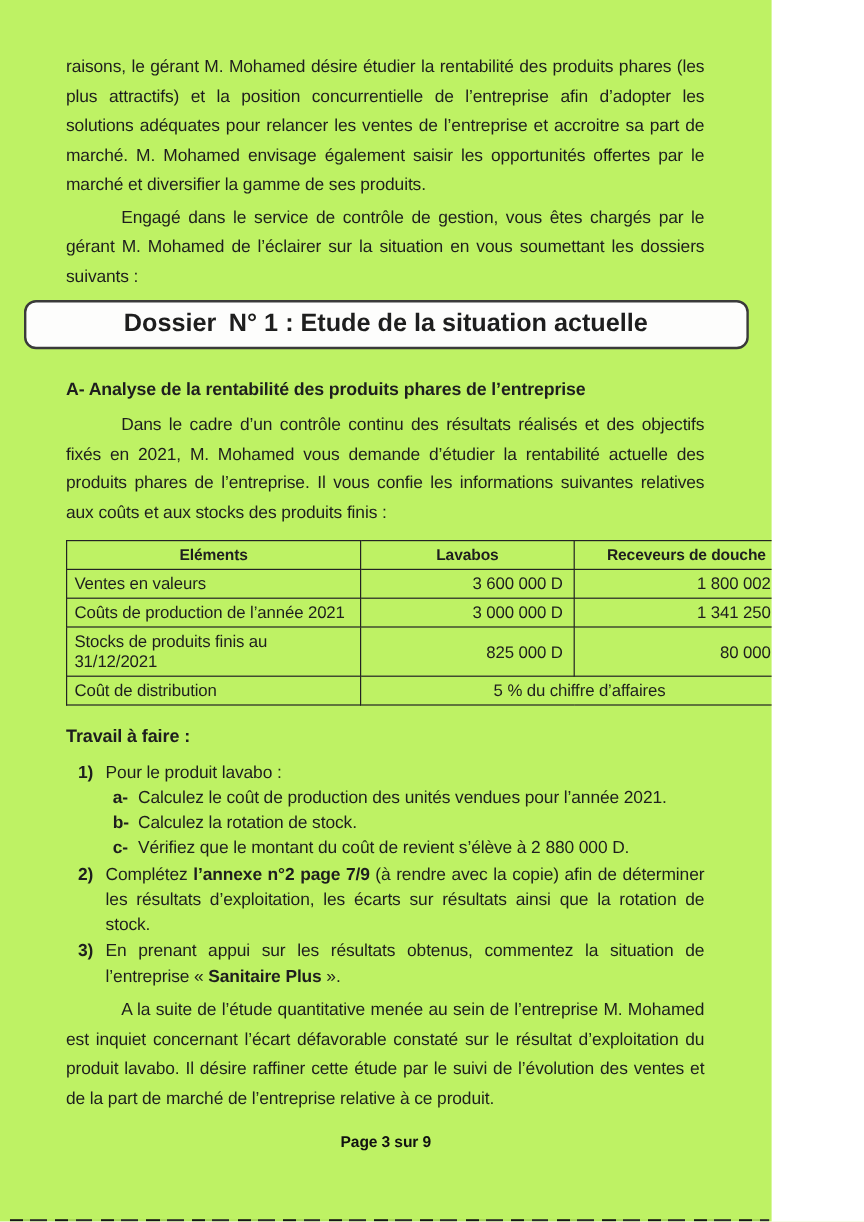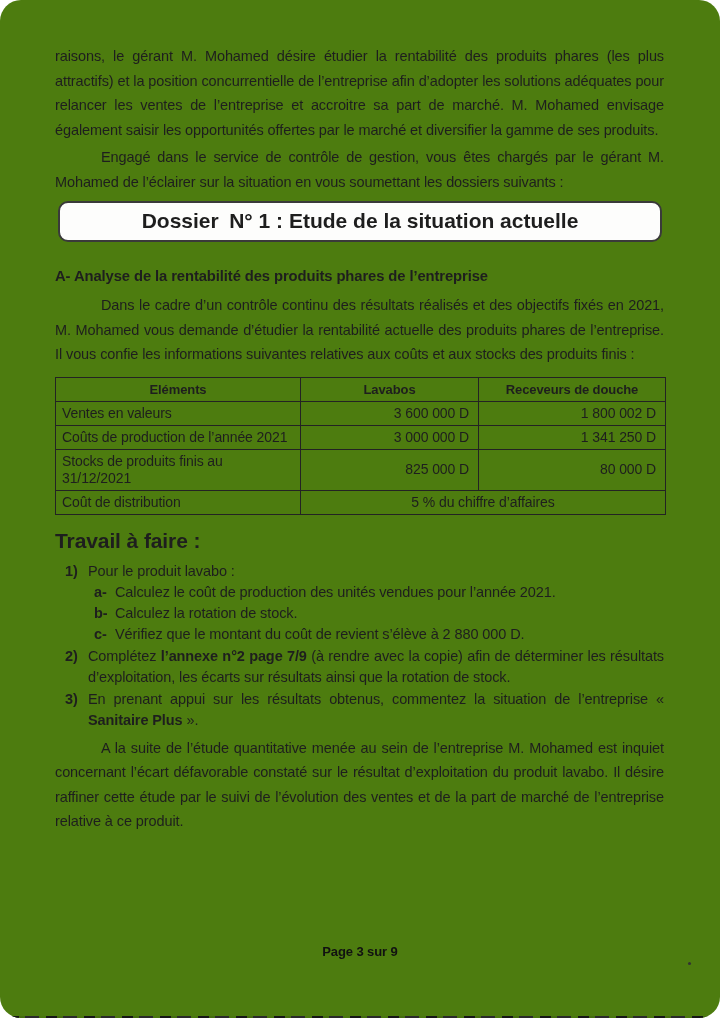--- a/index.html
+++ b/index.html
@@ -1,24 +1,23 @@
 <!DOCTYPE html>
 <html lang="fr"><head>
 <meta charset="utf-8">
 <style>
   html,body{margin:0;padding:0;background:#ffffff;}
   .page{
     position:relative;
-    width:720px;height:1018px;
-    background:#4d7c0f;
+    width:643px;height:1018px;
+    background:#bef264;
     font-family:"Liberation Sans","DejaVu Sans",sans-serif;
     color:#1e1e1e;
     overflow:hidden;
     letter-spacing:-0.1px;
-    border-radius:21px;
   }
   .para{
     margin:0 56px 0 55px;
     font-size:14.5px;
     line-height:24.5px;
     text-align:justify;
   }
   .indent{text-indent:46px;}
   #p1{padding-top:44px;}
   #p2{margin-top:3px;}
@@ -60,21 +59,21 @@
     font-weight:bold;
     text-align:center;
     padding:3px 4px;
   }
   col.c1{width:245px;} col.c2{width:178px;} col.c3{width:187px;}
   td.lbl{padding:3px 6px;text-align:left;}
   td.num{padding:3px 9px 3px 4px;text-align:right;}
   td.span-center{text-align:center;padding:3px 4px;}
   .travail{
     margin:15px 0 0 55px;
-    font-size:21px;
+    font-size:15px;
     font-weight:bold;
     line-height:22px;
   }
   .tasks{margin:9px 56px 0 65px;font-size:14.5px;}
   .li{display:flex;line-height:21px;margin-top:0;}
   .li .num{flex:none;width:23px;font-weight:bold;}
   .li .li-text{flex:1;text-align:justify;}
   .subs{margin-left:29px;}
   .sub{display:flex;line-height:21px;}
   .sub .letter{flex:none;width:21px;font-weight:bold;}

